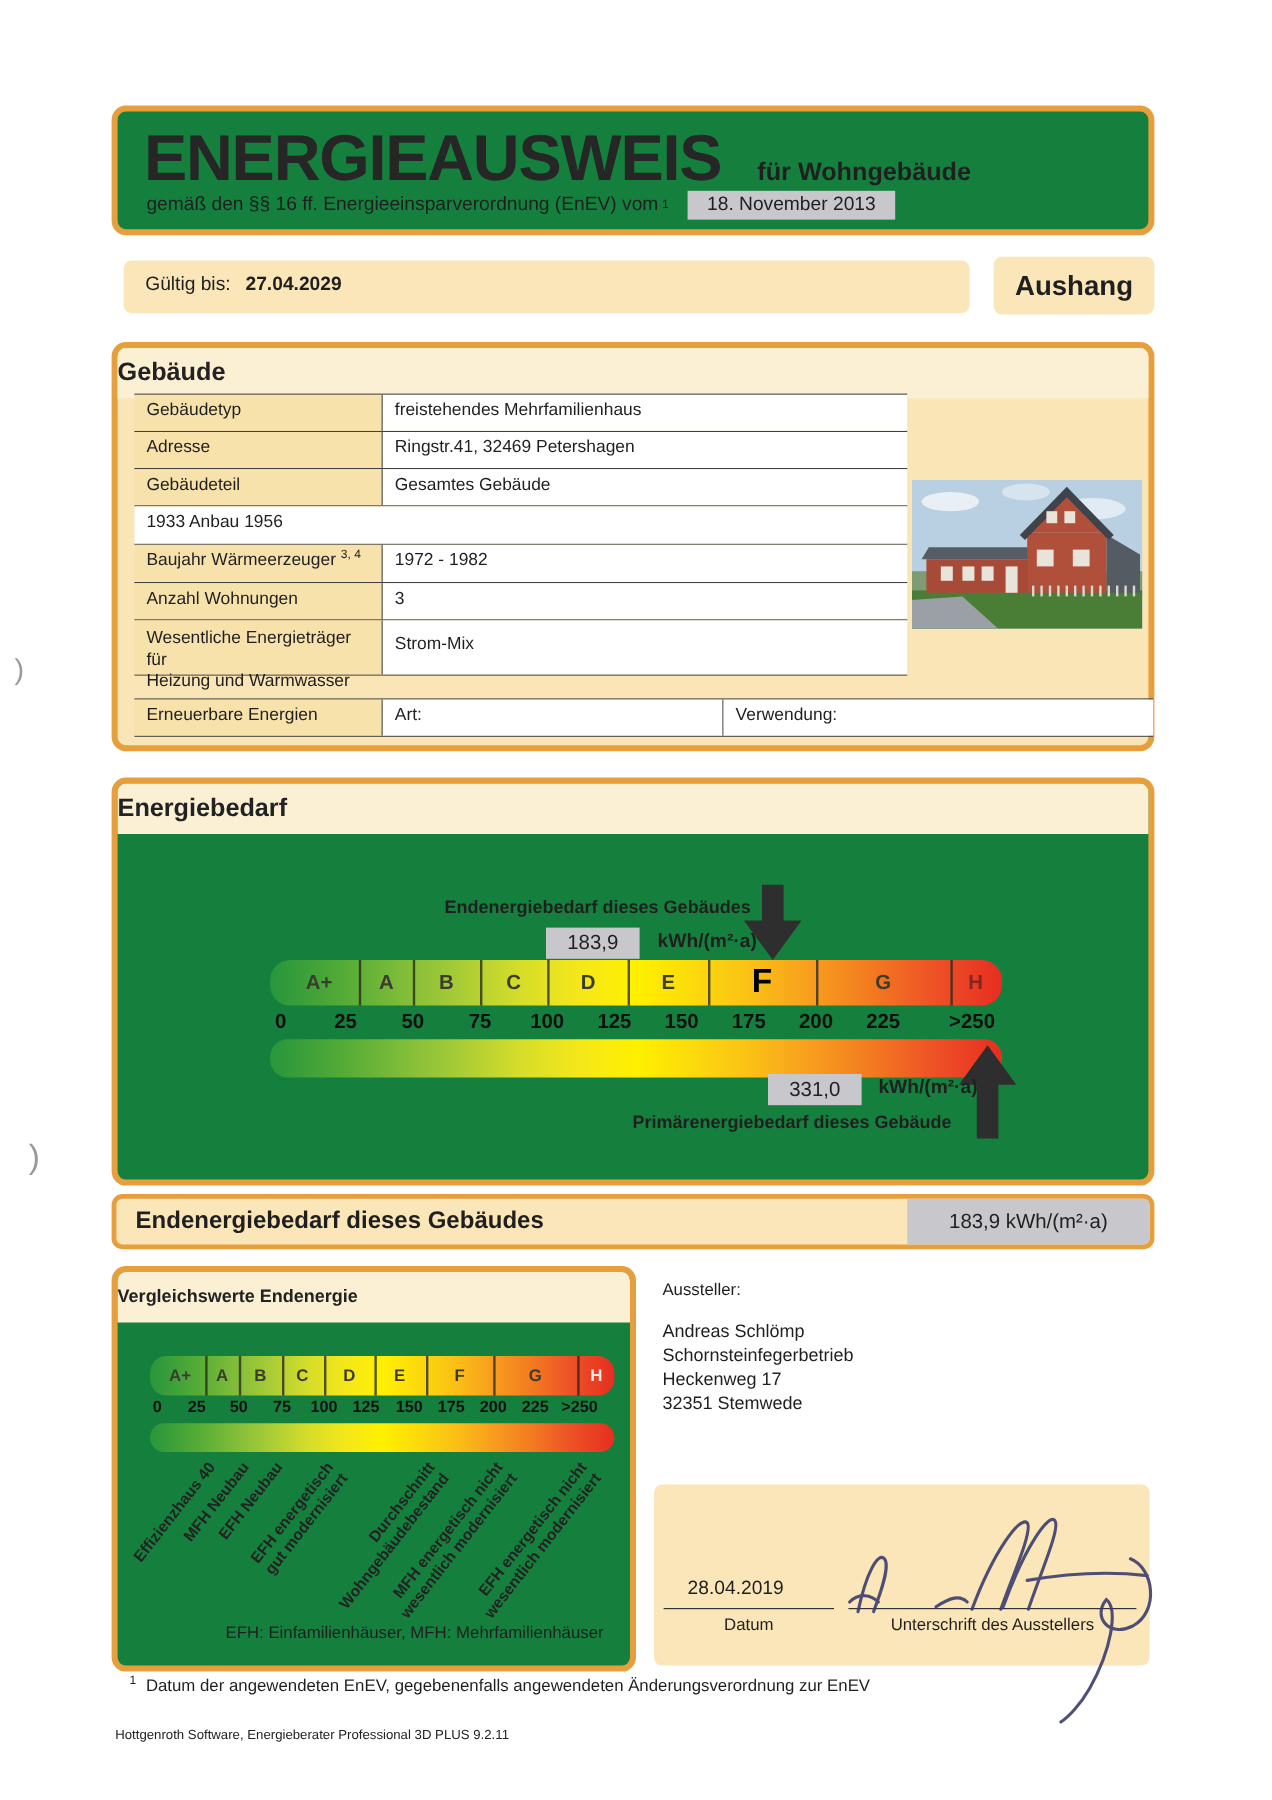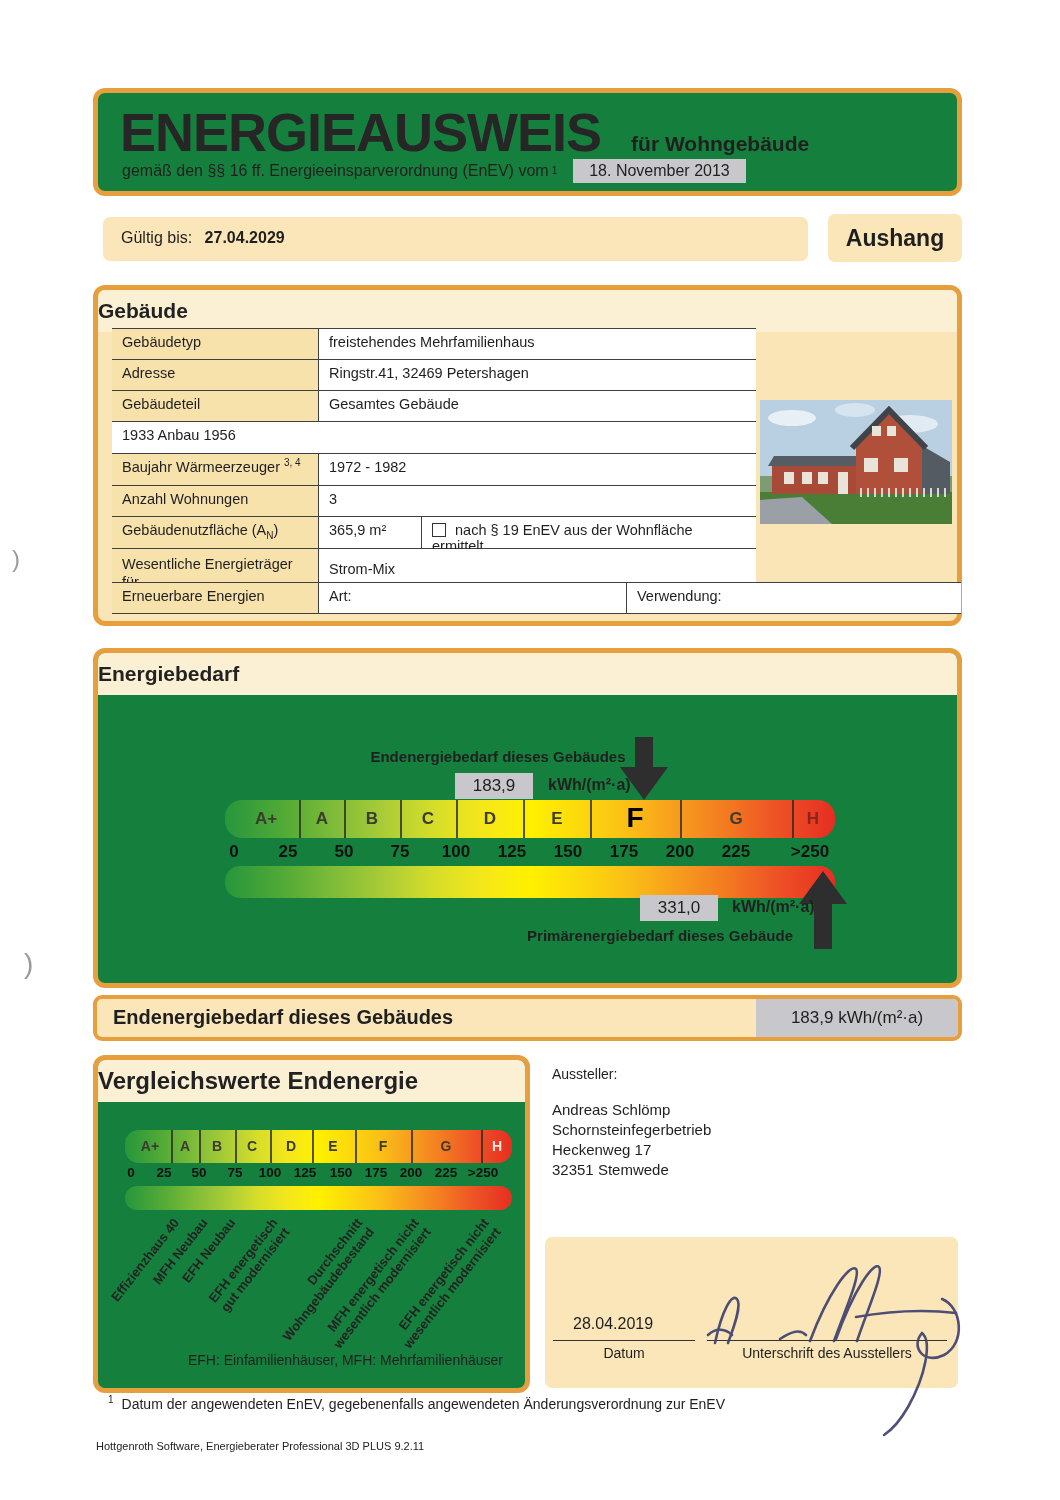--- a/index.html
+++ b/index.html
@@ -86,35 +86,30 @@
         <div class="tcell vcell">1933 Anbau 1956</div>
       </div>
       <div class="trow" style="height:32px;">
         <div class="tcell lcell"><span>Baujahr Wärmeerzeuger</span> <sup class="s">3, 4</sup></div>
         <div class="tcell vcell">1972 - 1982</div>
       </div>
       <div class="trow" style="height:31px;">
         <div class="tcell lcell">Anzahl Wohnungen</div>
         <div class="tcell vcell">3</div>
       </div>
-      <div class="trow" style="height:32px;">
-        <div class="tcell lcell"><span>Gebäudenutzfläche (A</span><sub class="s">N</sub><span>)</span></div>
-        <div class="tcell vcell" style="flex:none;width:103px;border-right:1.5px solid #3f3f3f;">365,9 m²</div>
-        <div class="tcell vcell"><span class="checkbox"></span><span>nach § 19 EnEV aus der Wohnfläche ermittelt</span></div>
-      </div>
       <div class="trow" style="height:46px;">
         <div class="tcell lcell" style="line-height:1.25;padding-top:6px;"><span>Wesentliche Energieträger für</span><br><span>Heizung und Warmwasser</span></div>
         <div class="tcell vcell" style="line-height:36px;padding-top:2px;">Strom-Mix</div>
       </div>
     </div>
 
     <div class="abs" style="left:14px;top:292px;width:849px;border-bottom:1.5px solid #3f3f3f;">
       <div class="trow" style="height:31px;">
         <div class="tcell lcell">Erneuerbare Energien</div>
-        <div class="tcell vcell" style="flex:none;width:308px;border-right:1.5px solid #3f3f3f;">Art:</div>
+        <div class="tcell vcell" style="flex:none;width:284px;border-right:1.5px solid #3f3f3f;">Art:</div>
         <div class="tcell vcell">Verwendung:</div>
       </div>
     </div>
 
     <svg class="abs" style="left:662px;top:110px;" width="192" height="124" viewBox="0 0 192 124">
       <rect x="0" y="0" width="192" height="124" fill="#b9cfe2"></rect>
       <ellipse cx="32" cy="18" rx="24" ry="8" fill="#eef3f7" opacity="0.9"></ellipse>
       <ellipse cx="150" cy="24" rx="28" ry="9" fill="#e6edf5" opacity="0.9"></ellipse>
       <ellipse cx="95" cy="10" rx="20" ry="7" fill="#dde8f2" opacity="0.8"></ellipse>
       <rect x="0" y="76" width="192" height="20" fill="#7f9b74"></rect>
@@ -209,21 +204,21 @@
     <div class="abs" style="left:634px;top:245px;font-size:16px;font-weight:bold;">kWh/(m²·a)</div>
     <div class="abs" style="left:380px;top:274px;width:315px;text-align:right;font-size:15px;font-weight:bold;">Primärenergiebedarf dieses Gebäude</div>
   </div>
 
   <div class="box" style="left:93px;top:995px;width:869px;height:46px;border-width:4px;border-radius:9px;background:#FAE6B8;">
     <div class="abs" style="left:16px;top:7px;font-size:20px;font-weight:bold;">Endenergiebedarf dieses Gebäudes</div>
     <div class="graychip" style="right:0;top:0;bottom:0;width:202px;line-height:38px;font-size:17px;border-radius:0 5px 5px 0;">183,9 kWh/(m²·a)</div>
   </div>
 
   <div class="box" style="left:93px;top:1055px;width:437px;height:338px;">
-    <div class="strip" style="font-size:24px;">Vergleichswerte Endenergie</div>
+    <div class="strip" style="font-size:15px;">Vergleichswerte Endenergie</div>
 
     <div class="band smallband" style="left:27px;top:70px;width:387px;height:33px;border-radius:14px;">
       <span class="cls" style="left:25px;">A+</span>
       <span class="cls" style="left:60px;">A</span>
       <span class="cls" style="left:92px;">B</span>
       <span class="cls" style="left:127px;">C</span>
       <span class="cls" style="left:166px;">D</span>
       <span class="cls" style="left:208px;">E</span>
       <span class="cls" style="left:258px;">F</span>
       <span class="cls" style="left:321px;">G</span>

